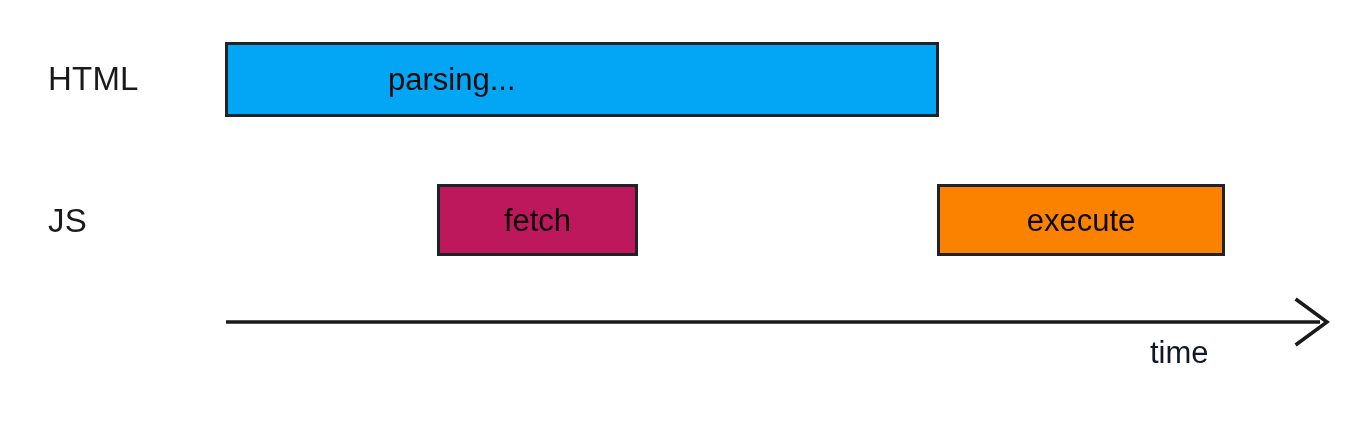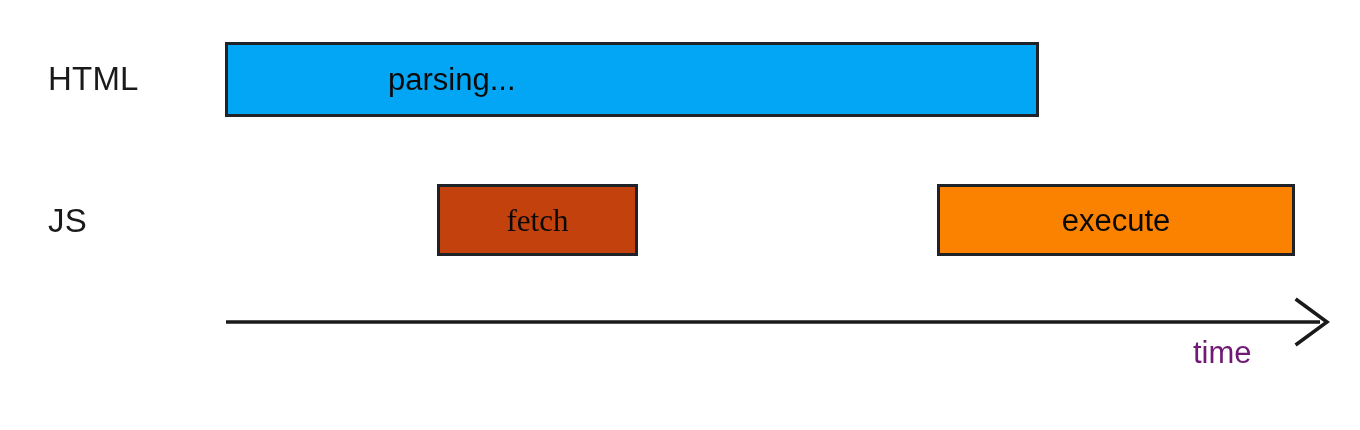--- a/index.html
+++ b/index.html
@@ -44,66 +44,65 @@
     font-size: 31px;
     color: #0a0a0a;
     line-height: 1;
     white-space: nowrap;
   }
 
   
   #bar-parsing {
     left: 225px;
     top: 42px;
-    width: 814px;
+    width: 714px;
     height: 75px;
     background: #03a6f4;
     justify-content: space-between;
     padding: 0 23px;
   }
   #bar-parsing .bar-text { position: relative; }
   #parsing-text { margin-left: 137px; }
   #done-text    { margin-right: 0px; }
 
   
   #bar-fetch {
     left: 437px;
     top: 184px;
     width: 201px;
     height: 72px;
-    background: #c2410c;
+    background: #be185d;
     justify-content: center;
-    font-family: Liberation Serif, serif;
   }
 
   
   #bar-execute {
     left: 937px;
     top: 184px;
-    width: 358px;
+    width: 288px;
     height: 72px;
     background: #fa8200;
     justify-content: center;
   }
 
   
   #axis-svg {
     position: absolute;
     left: 0;
     top: 0;
     width: 1360px;
     height: 430px;
     pointer-events: none;
   }
   #axis-label {
     position: absolute;
-    left: 1193px;
+    left: 1150px;
     top: 337px;
     font-size: 31px;
-    color: #701a75;
+    color: #0f172a;
     line-height: 1;
     white-space: nowrap;
   }
 </style>
 </head>
 <body>
 
 <div id="canvas">
 
   <div class="row-label" id="label-html">HTML</div>

